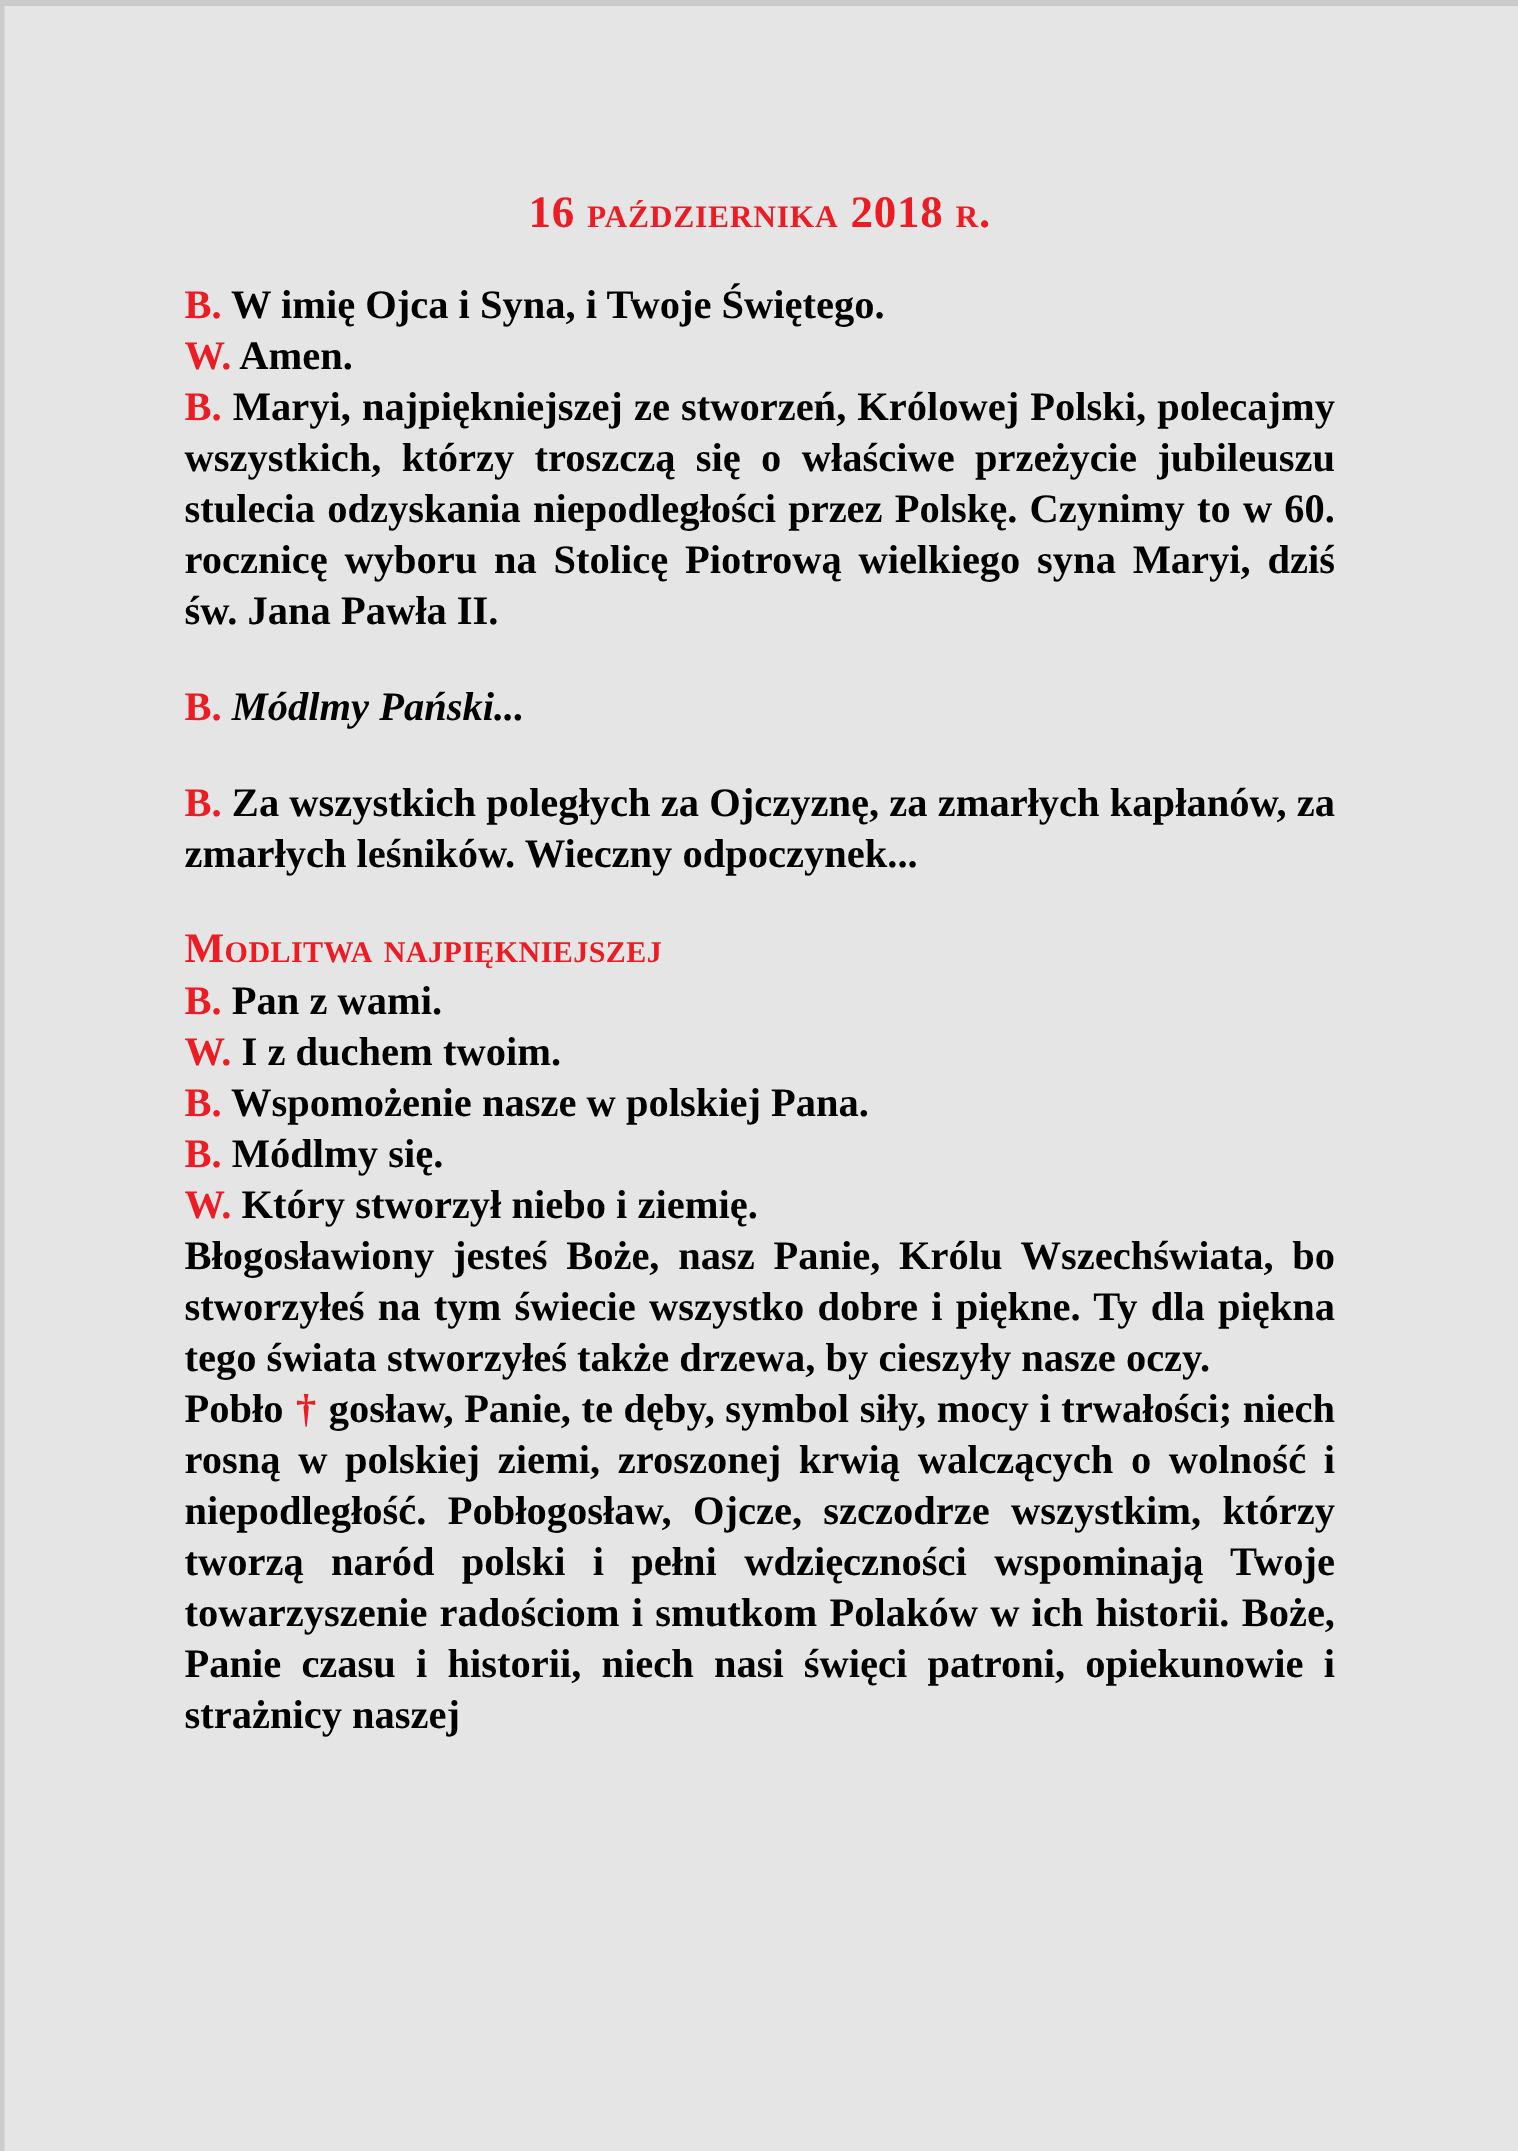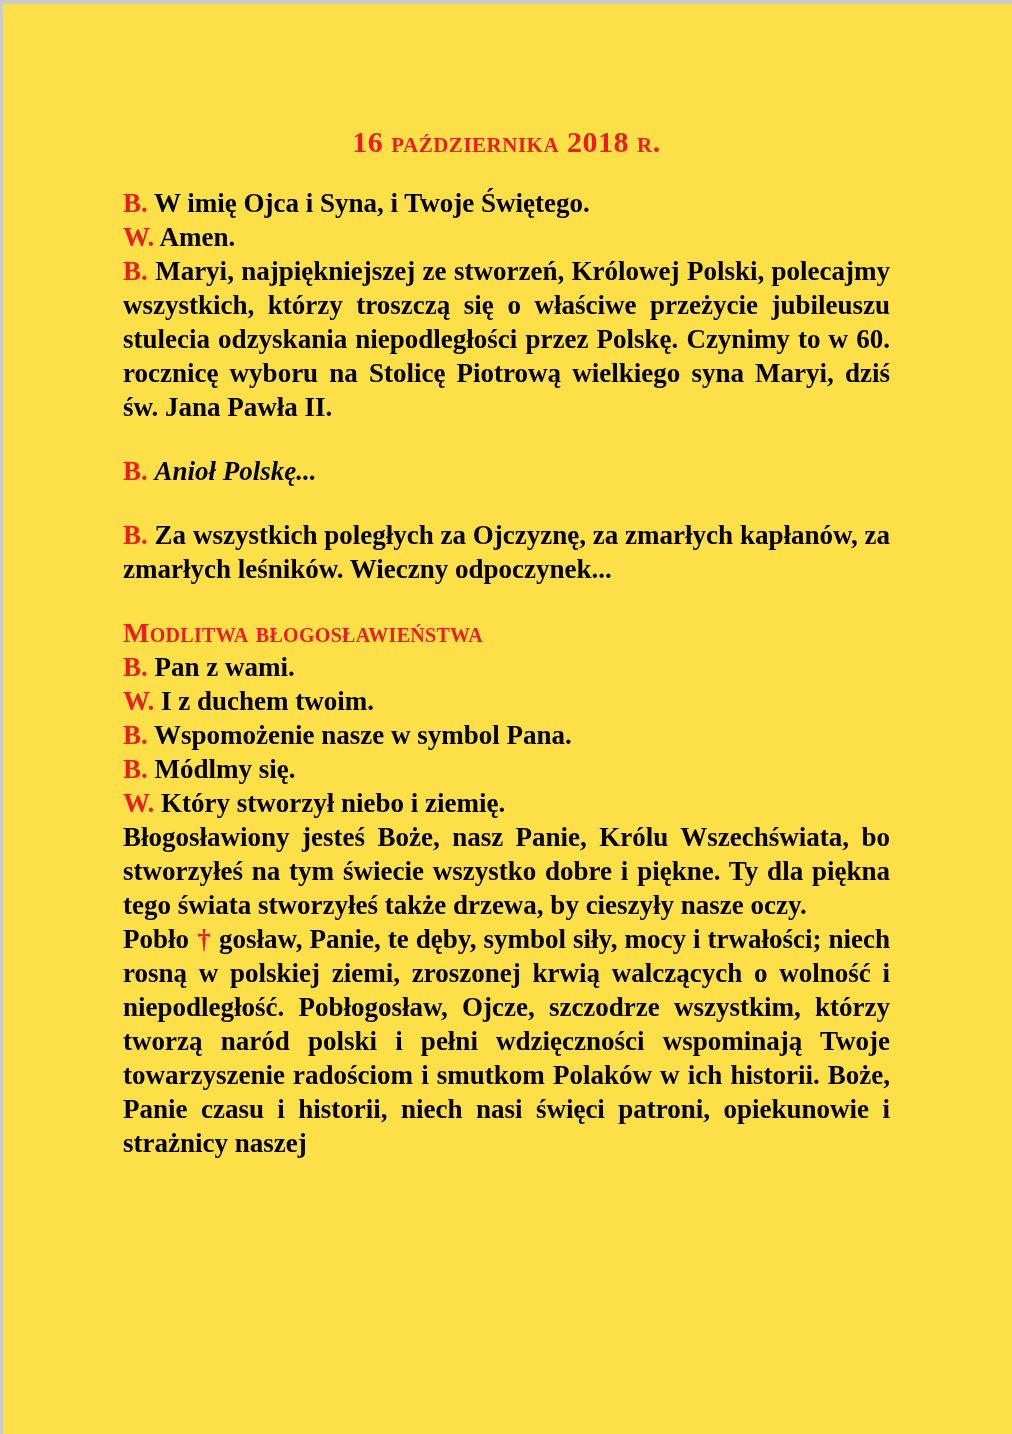--- a/index.html
+++ b/index.html
@@ -1,21 +1,21 @@
 <!DOCTYPE html>
 <html lang="pl"><head>
 <meta charset="utf-8">
 <style>
   html, body { margin: 0; padding: 0; background: #ffffff; }
   .page {
     position: relative;
     width: 1012px;
     height: 1434px;
     box-sizing: border-box;
-    background: #fde047;
+    background: #e5e5e5;
     border-top: 4px solid #cbcbcb;
     border-left: 3px solid #cbcbcb;
     overflow: hidden;
     font-family: "Liberation Serif", "DejaVu Serif", serif;
     font-weight: bold;
     color: #000000;
   }
   .content {
     box-sizing: border-box;
     width: 100%;
@@ -59,31 +59,31 @@
     <div class="title">
       <div>16 października 2018 r.</div>
     </div>
 
     <p class="line"><span class="red">B.</span> <span>W imię Ojca i Syna, i Twoje Świętego.</span></p>
 
     <p class="line"><span class="red">W.</span> <span>Amen.</span></p>
 
     <p class="line just"><span class="red">B.</span> <span>Maryi, najpiękniejszej ze stworzeń, Królowej Polski, polecajmy wszystkich, którzy troszczą się o właściwe przeżycie jubileuszu stulecia odzyskania niepodległości przez Polskę. Czynimy to w 60. rocznicę wyboru na Stolicę Piotrową wielkiego syna Maryi, dziś św. Jana Pawła II.</span></p>
 
-    <p class="line gap"><span class="red">B.</span> <span class="italic">Anioł Polskę...</span></p>
+    <p class="line gap"><span class="red">B.</span> <span class="italic">Módlmy Pański...</span></p>
 
     <p class="line just gap"><span class="red">B.</span> <span>Za wszystkich poległych za Ojczyznę, za zmarłych kapłanów, za zmarłych leśników. Wieczny odpoczynek...</span></p>
 
-    <h2 class="heading gap">Modlitwa błogosławieństwa</h2>
+    <h2 class="heading gap">Modlitwa najpiękniejszej</h2>
 
     <p class="line"><span class="red">B.</span> <span>Pan z wami.</span></p>
 
     <p class="line"><span class="red">W.</span> <span>I z duchem twoim.</span></p>
 
-    <p class="line"><span class="red">B.</span> <span>Wspomożenie nasze w symbol Pana.</span></p>
+    <p class="line"><span class="red">B.</span> <span>Wspomożenie nasze w polskiej Pana.</span></p>
 
     <p class="line"><span class="red">B.</span> <span>Módlmy się.</span></p>
 
     <p class="line"><span class="red">W.</span> <span>Który stworzył niebo i ziemię.</span></p>
 
     <p class="line just">Błogosławiony jesteś Boże, nasz Panie, Królu Wszechświata, bo stworzyłeś na tym świecie wszystko dobre i piękne. Ty dla piękna tego świata stworzyłeś także drzewa, by cieszyły nasze oczy.</p>
 
 
     <p class="line just"><span>Pobło</span><span class="red cross">†</span><span>gosław, Panie, te dęby, symbol siły, mocy i trwałości; niech rosną w polskiej ziemi, zroszonej krwią walczących o wolność i niepodległość. Pobłogosław, Ojcze, szczodrze wszystkim, którzy tworzą naród polski i pełni wdzięczności wspominają Twoje towarzyszenie radościom i smutkom Polaków w ich historii. Boże, Panie czasu i historii, niech nasi święci patroni, opiekunowie i strażnicy naszej</span></p>
 

